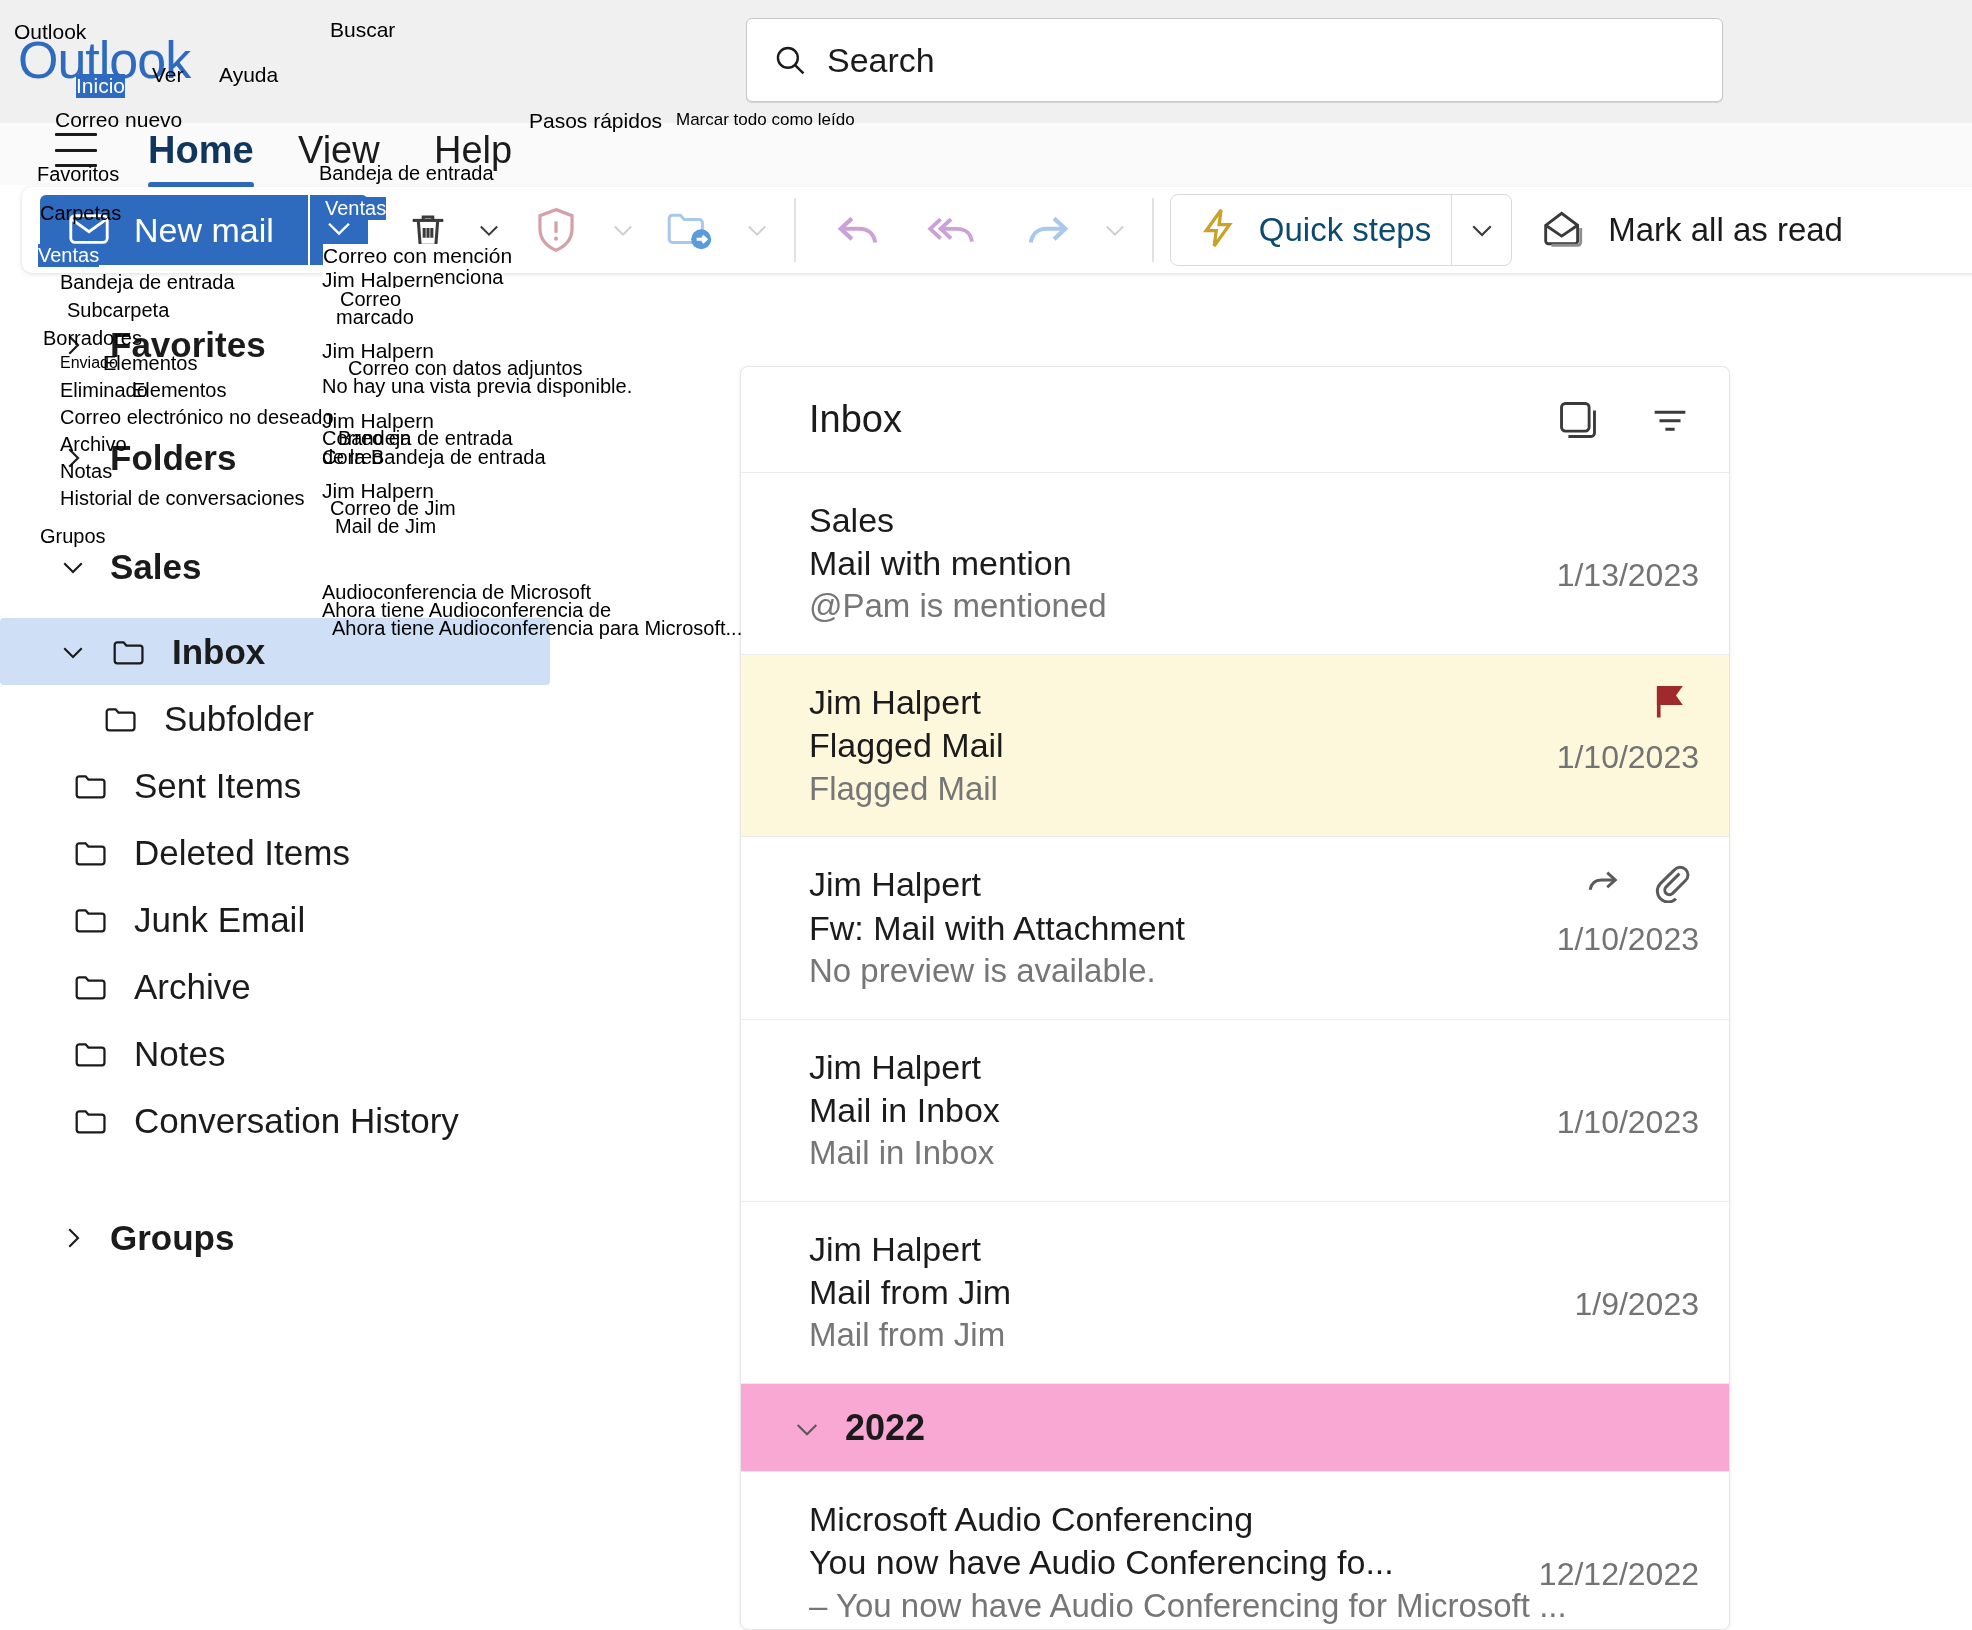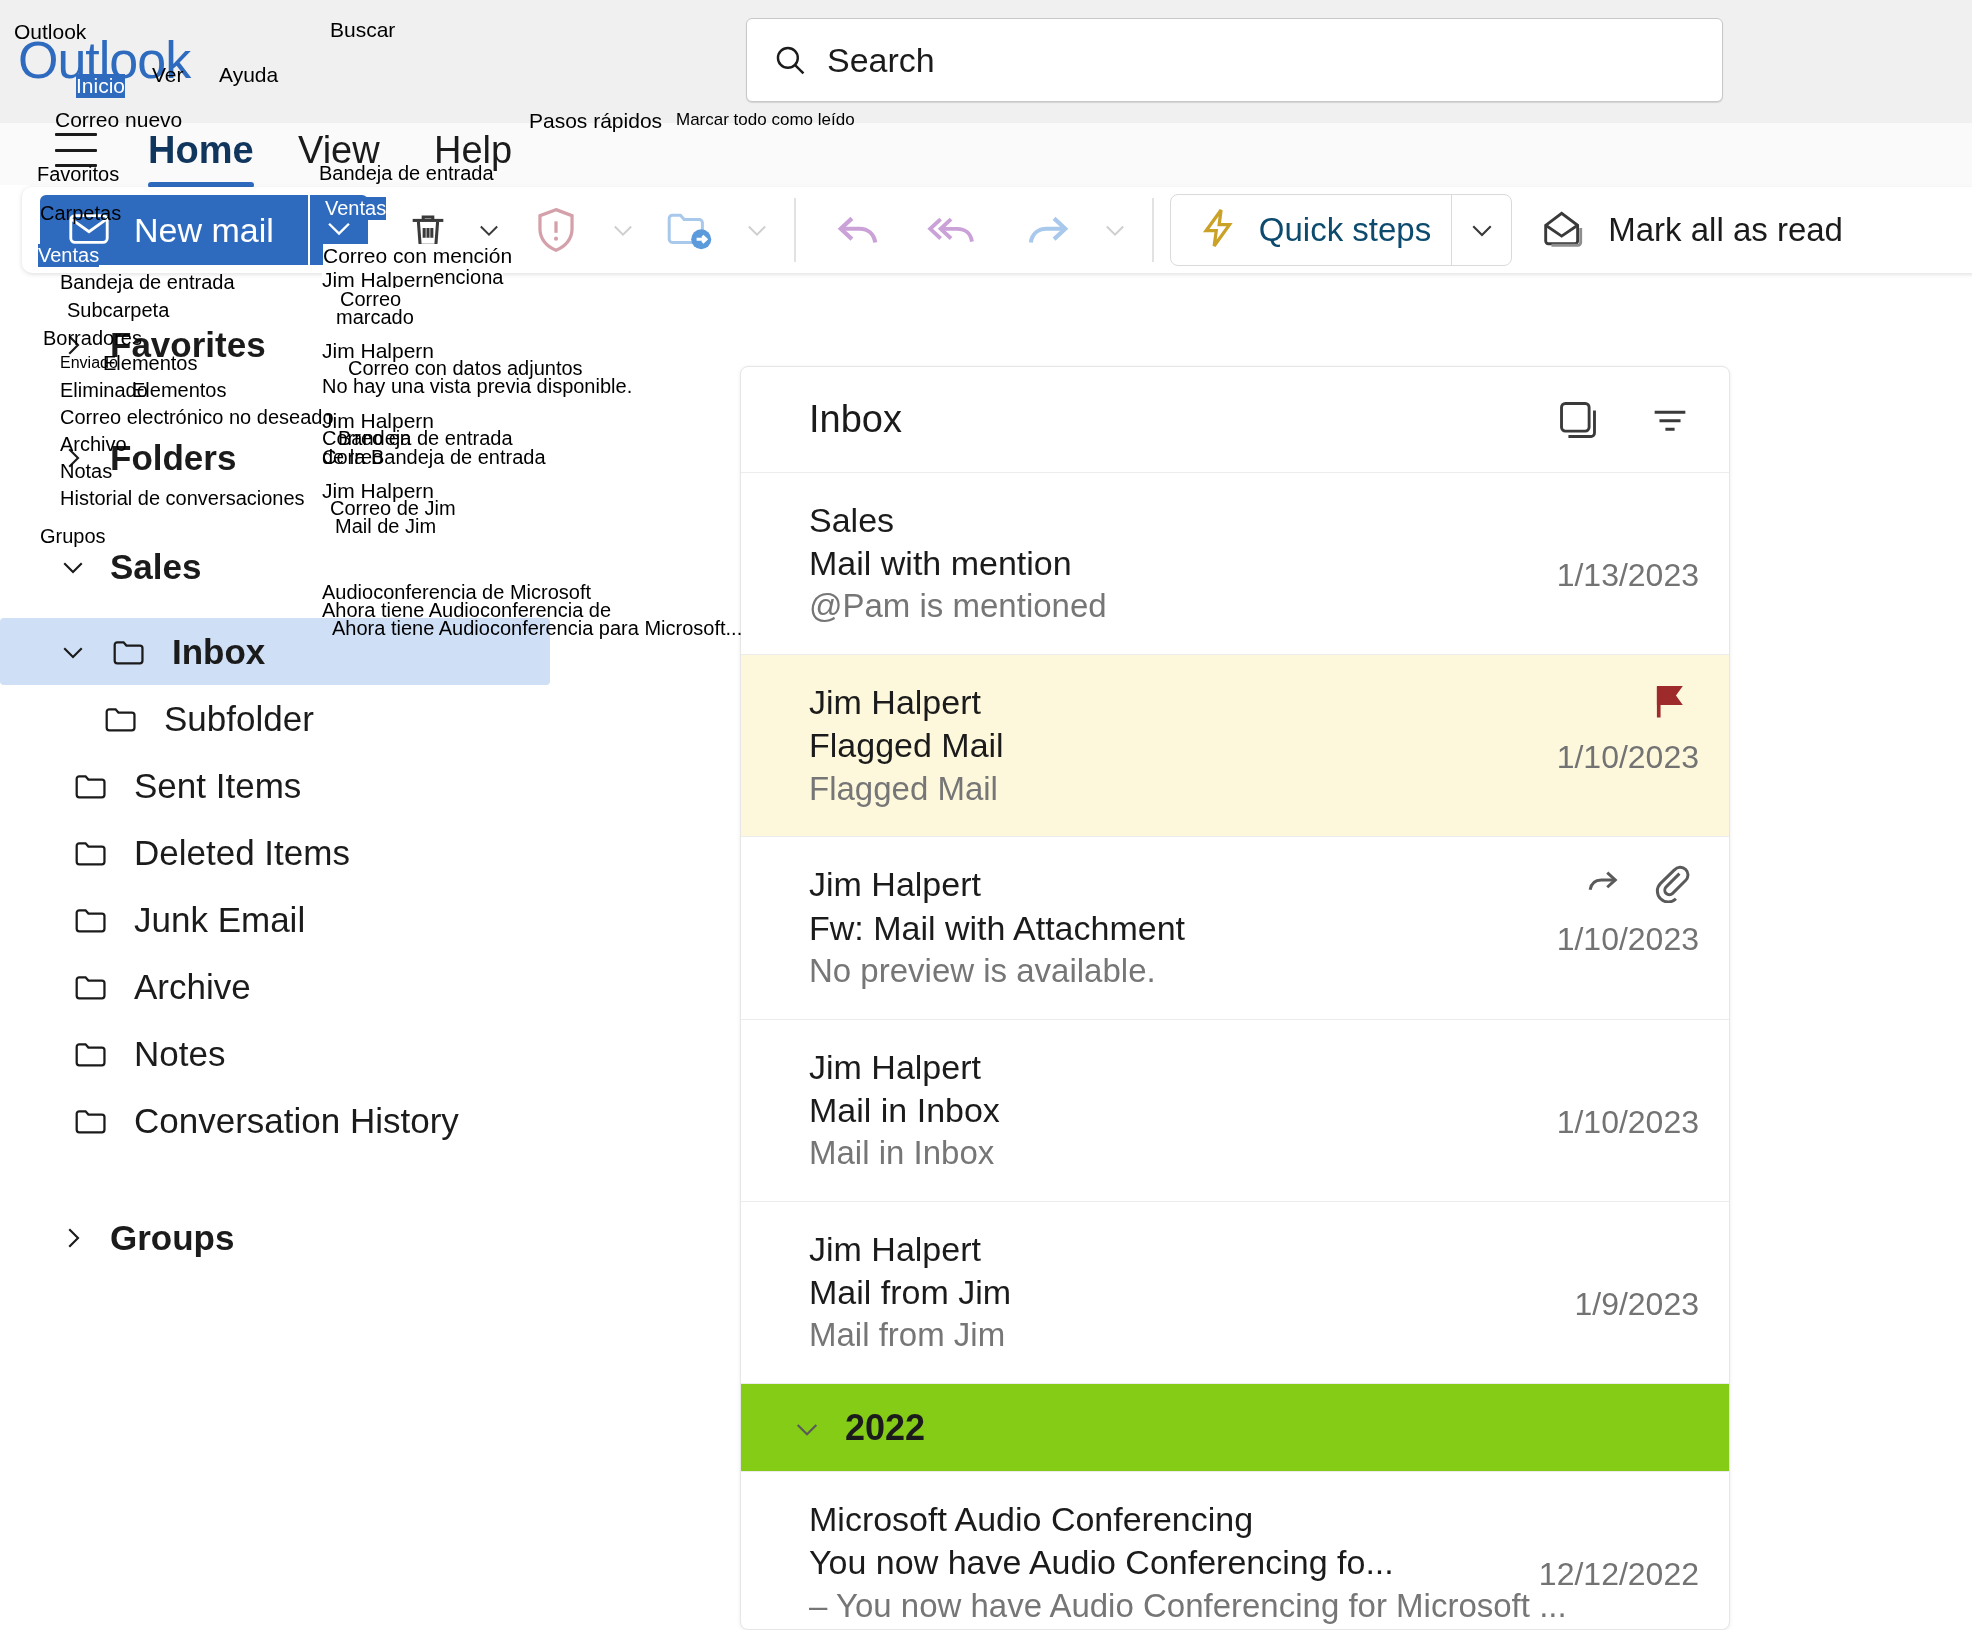--- a/index.html
+++ b/index.html
@@ -133,21 +133,21 @@
   .msg-preview { font-size: 33px; color: #767676; line-height: 1.30; }
   .msg-date {
     position: absolute; right: 30px; top: 84px; font-size: 32px; color: #737373;
     white-space: nowrap;
   }
   .msg-badges {
     position: absolute; right: 38px; top: 24px; display: flex; gap: 26px; align-items: center;
   }
   .group-hdr {
     display: flex; align-items: center; gap: 24px; height: 88px; padding-left: 50px;
-    border-bottom: 1px solid #ececec; background: #84cc16; cursor: pointer;
+    border-bottom: 1px solid #ececec; background: #f9a8d4; cursor: pointer;
   }
   .group-hdr .g-label { font-size: 36px; color: #1b1b1b; font-weight: bold; }
 
   
   .anno {
     position: absolute; font-family: "Liberation Sans", sans-serif;
     color: #000000; white-space: nowrap; pointer-events: none; z-index: 50;
   }
   .anno.hl { background: #2e6bbf; color: #ffffff; }
   .anno.wbg { background: #ffffff; }

